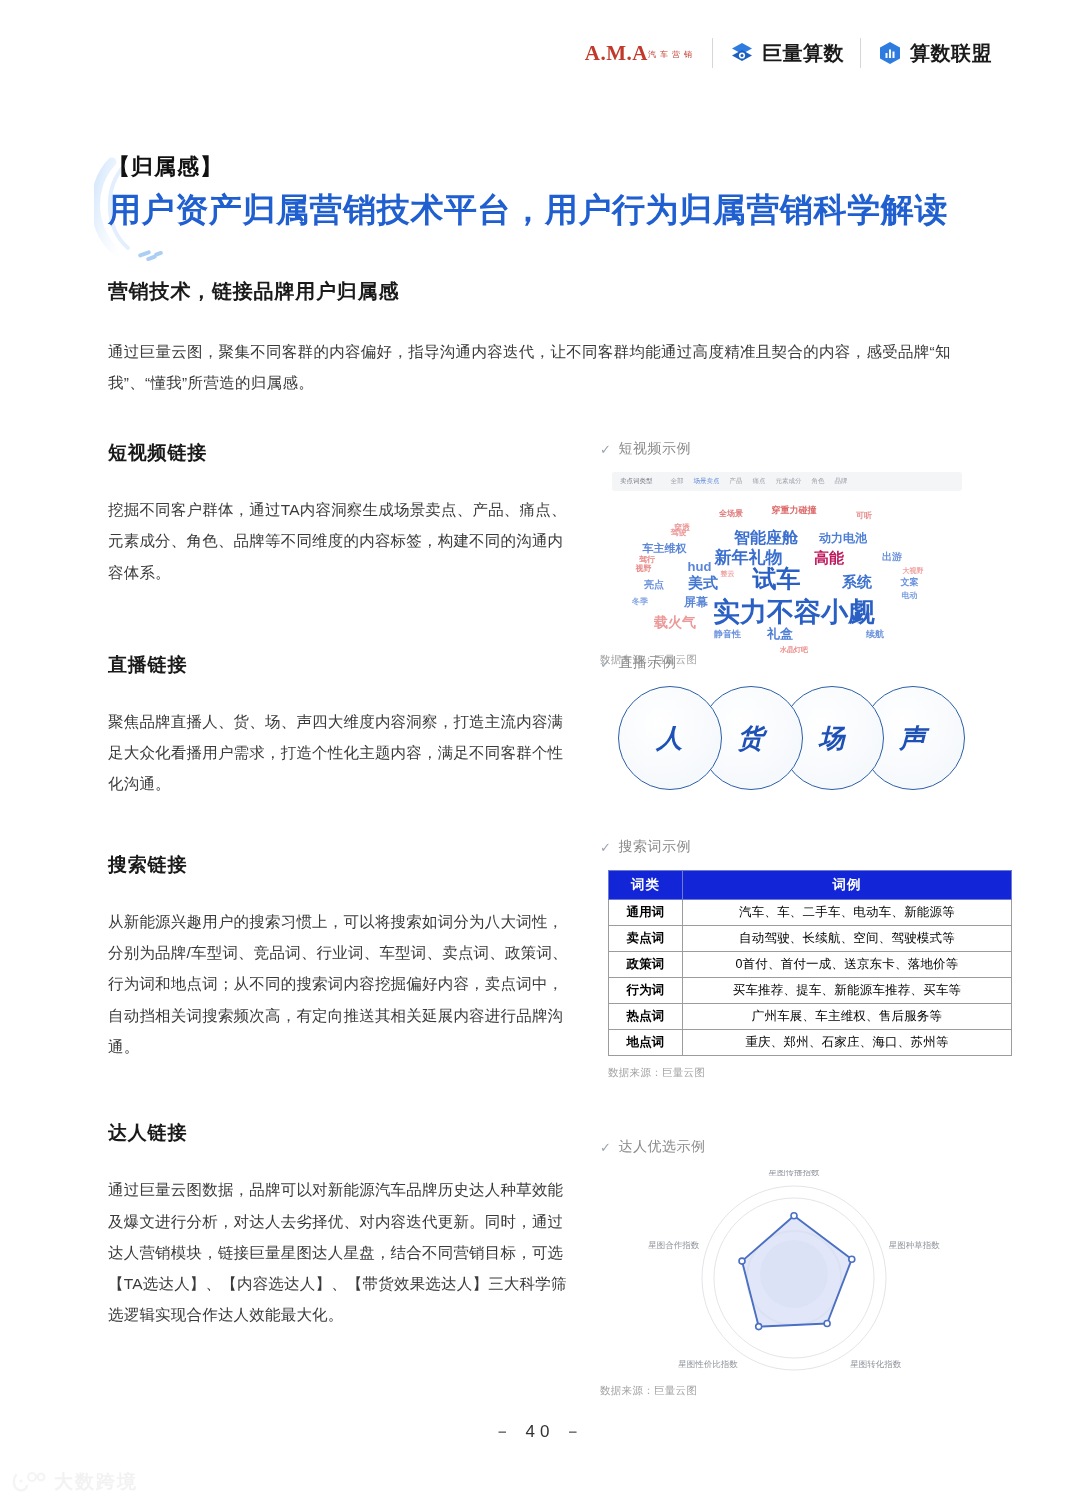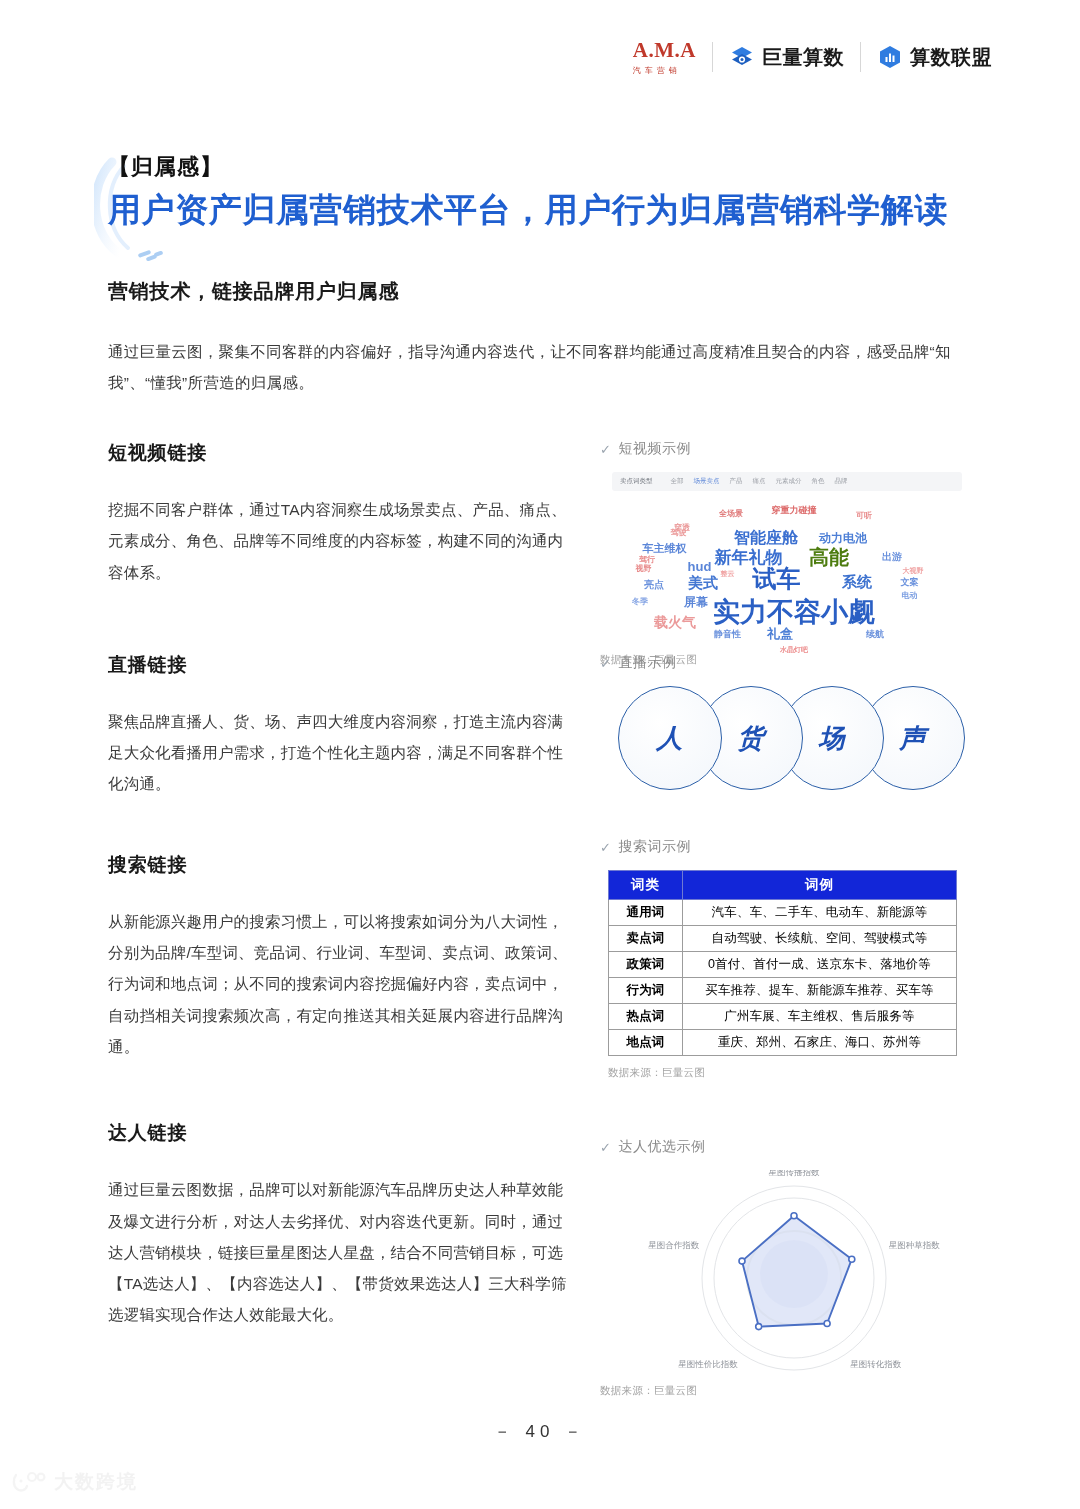--- a/index.html
+++ b/index.html
@@ -9,21 +9,21 @@
     font-family: "Liberation Sans", "DejaVu Sans", sans-serif;
     overflow: hidden;
   }
   .page { position: relative; width: 1080px; height: 1509px; background: #fff; }
 
   
   .header-logos {
     position: absolute; top: 38px; right: 88px;
     display: flex; align-items: center; gap: 16px;
   }
-  .logo-ama { display: flex; flex-direction: column; align-items: flex-start; }
+  .logo-ama { display: flex; flex-direction: row; align-items: center; }
   .logo-ama .ama-main {
     font-size: 21px; font-weight: 700; color: #c0392b; letter-spacing: .5px;
     font-family: "Liberation Serif", serif;
   }
   .logo-ama .ama-sub {
     font-size: 8px; color: #c0392b; letter-spacing: 4px; margin-top: 2px;
   }
   .logo-div { width: 1px; height: 30px; background: #d7d7d7; }
   .logo-grp { display: flex; align-items: center; gap: 7px; }
   .logo-mark {
@@ -105,21 +105,21 @@
     position: absolute; top: 0; width: 104px; height: 104px; border-radius: 50%;
     border: 1.6px solid #2b5fa8;
     background: radial-gradient(circle at 40% 35%, #ffffff 0%, #f2f6fb 100%);
     display: flex; align-items: center; justify-content: center;
     font-size: 26px; font-weight: 700; color: #1e51b5;
     font-style: italic; letter-spacing: 1px;
   }
 
   
   .kw-table {
-    width: 349px; border-collapse: collapse; margin-left: 8px;
+    width: 404px; border-collapse: collapse; margin-left: 8px;
     border: 1px solid #8f8f8f; table-layout: fixed;
   }
   .kw-table th {
     background: #1226d8; color: #fff; font-size: 13.5px; font-weight: 700;
     padding: 5px 2px; border: 1px solid #6f7ad2; letter-spacing: 1px;
   }
   .kw-table th.c1 { width: 74px; }
   .kw-table td {
     font-size: 12.5px; color: #000000; padding: 4px 3px;
     border: 1px solid #9c9c9c; text-align: center; letter-spacing: .2px;
@@ -239,21 +239,21 @@
             <span>痛点</span>
             <span>元素成分</span>
             <span>角色</span>
             <span>品牌</span>
           </div>
         <div class="wc-canvas" id="wc-canvas">
             <span style="font-size: 27px; color: rgb(42, 95, 196); left: 52%; top: 79%;">实力不容小觑</span>
             <span style="font-size: 24px; color: rgb(42, 95, 196); left: 47%; top: 57%;">试车</span>
             <span style="font-size: 17px; color: rgb(58, 111, 208); left: 39%; top: 42%;">新年礼物</span>
             <span style="font-size: 16px; color: rgb(58, 111, 208); left: 44%; top: 29%;">智能座舱</span>
-            <span style="font-size: 20px; color: #4d7c0f; left: 62%; top: 42%;">高能</span>
+            <span style="font-size: 15px; color: #be185d; left: 62%; top: 42%;">高能</span>
             <span style="font-size: 15px; color: rgb(61, 114, 207); left: 70%; top: 58%;">系统</span>
             <span style="font-size: 15px; color: rgb(68, 119, 210); left: 26%; top: 59%;">美式</span>
             <span style="font-size: 12px; color: rgb(77, 127, 214); left: 66%; top: 29%;">动力电池</span>
             <span style="font-size: 12px; color: rgb(91, 134, 216); left: 24%; top: 72%;">屏幕</span>
             <span style="font-size: 13px; color: rgb(77, 127, 214); left: 48%; top: 93%;">礼盒</span>
             <span style="font-size: 13px; color: rgb(91, 134, 216); left: 25%; top: 48%;">hud</span>
             <span style="font-size: 11px; color: rgb(91, 134, 216); left: 15%; top: 36%;">车主维权</span>
             <span style="font-size: 10px; color: rgb(107, 146, 221); left: 80%; top: 42%;">出游</span>
             <span style="font-size: 10px; color: rgb(107, 146, 221); left: 12%; top: 61%;">亮点</span>
             <span style="font-size: 9px; color: rgb(107, 146, 221); left: 33%; top: 94%;">静音性</span>

